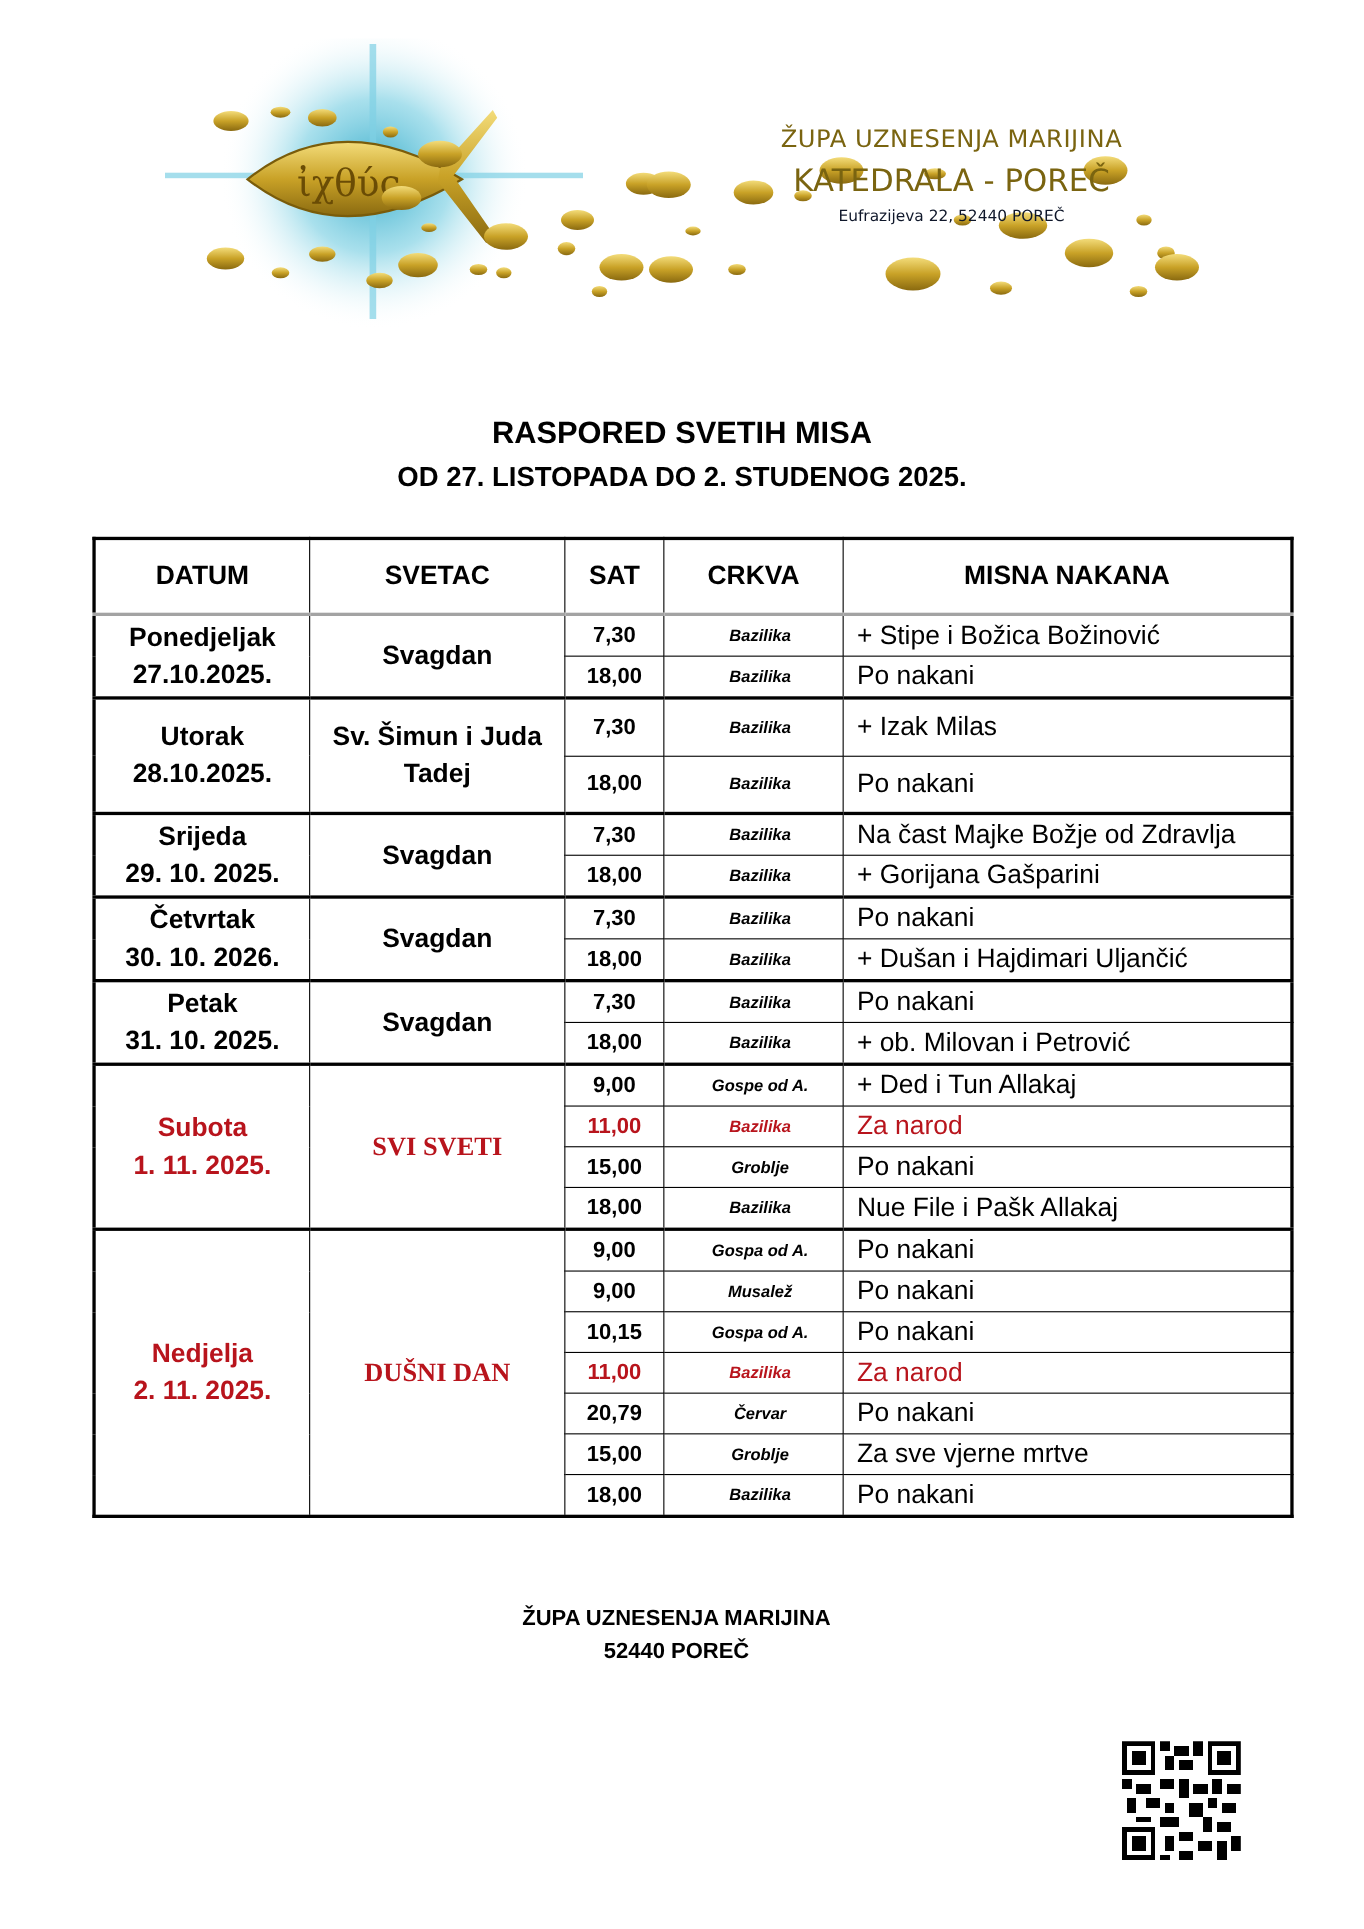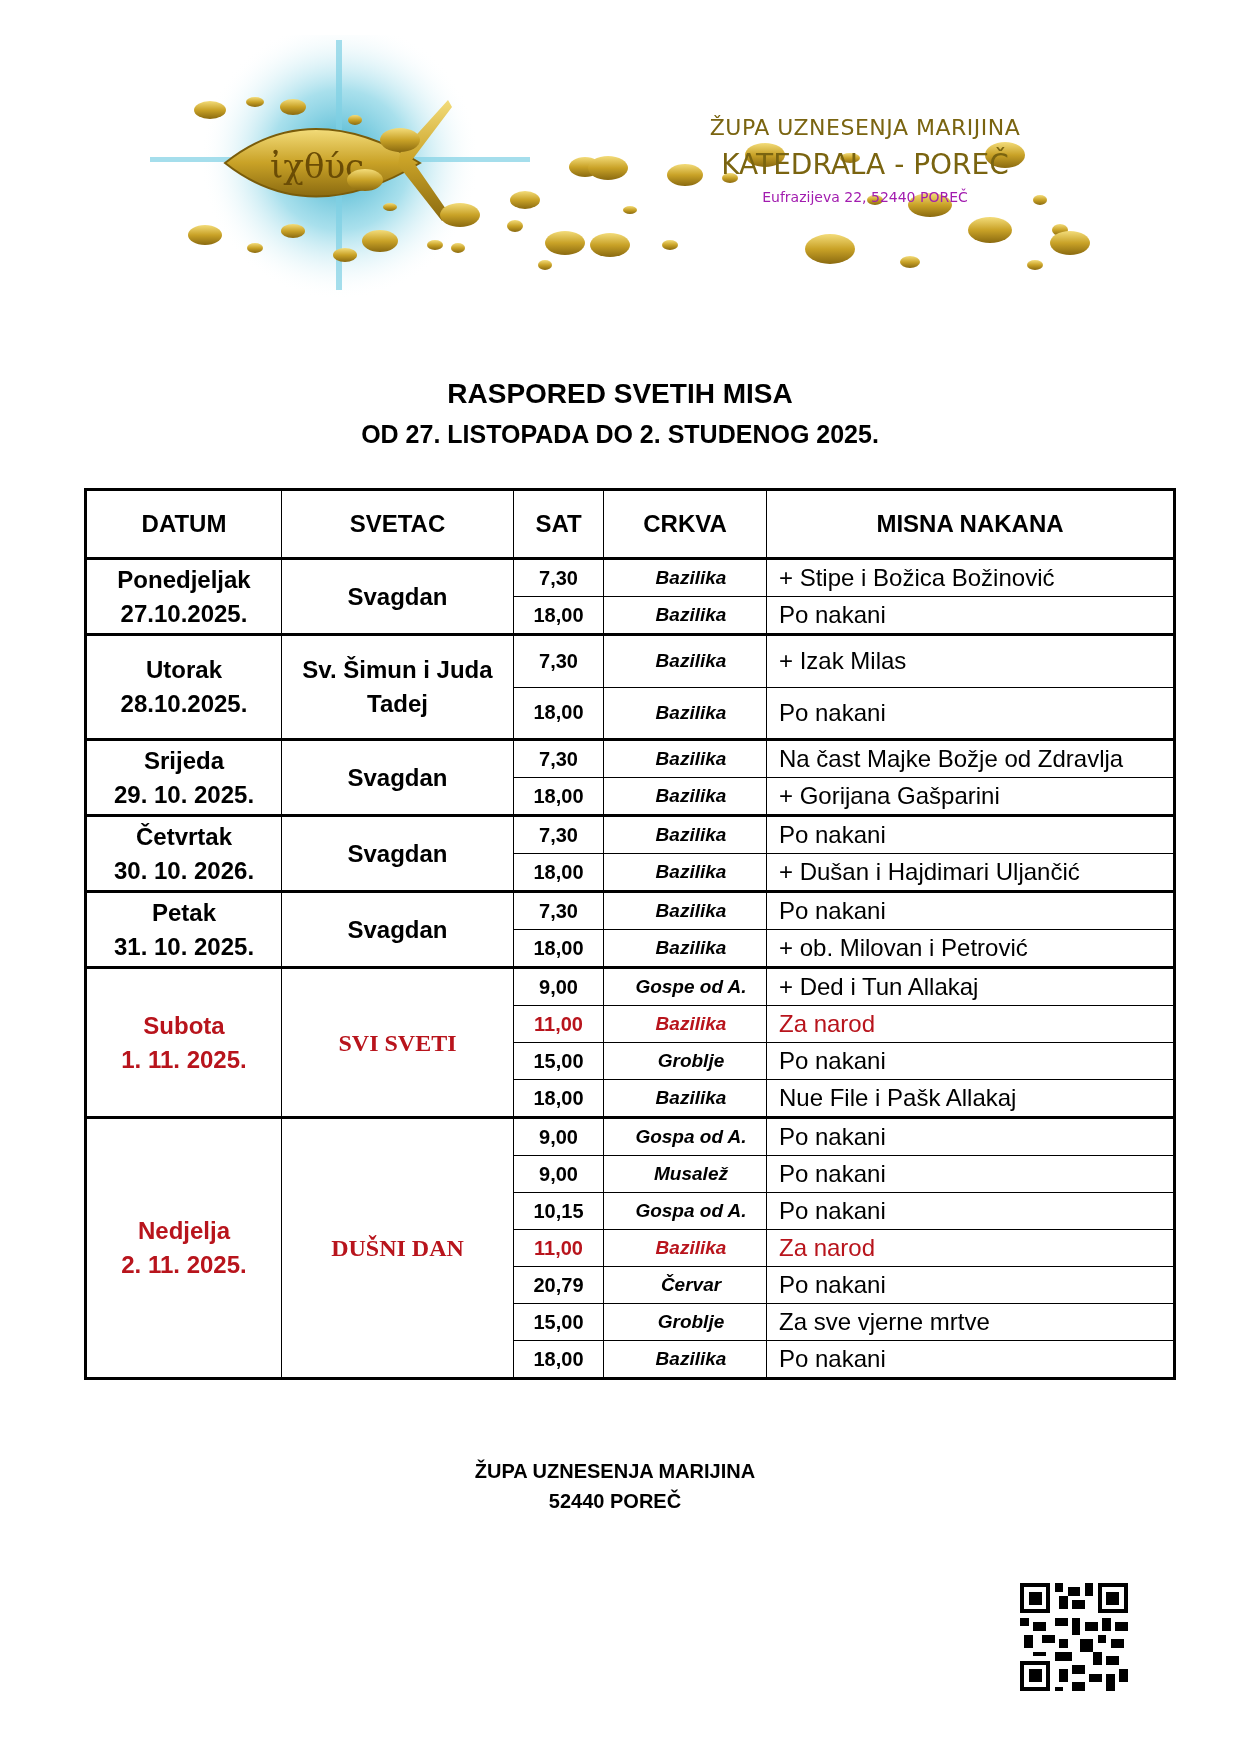--- a/index.html
+++ b/index.html
@@ -1,32 +1,32 @@
 <!DOCTYPE html>
 <html><head>
 <meta charset="utf-8">
 <style>
   html, body { margin:0; padding:0; background:#fff; }
   body { width:1240px; height:1754px; position:relative; overflow:hidden; font-family:"Liberation Sans", sans-serif; color:#000; }
   .logo { position:absolute; left:130px; top:35px; width:960px; height:270px; }
   .logo-text { position:absolute; left:555px; top:80px; width:360px; text-align:center; font-family:"DejaVu Sans", sans-serif; color:#7a6410; }
   .logo-text .l1 { font-size:22px; letter-spacing:0.5px; }
   .logo-text .l2 { font-size:28px; margin-top:8px; }
-  .logo-text .l3 { font-size:14px; margin-top:8px; color:#a21caf; }
+  .logo-text .l3 { font-size:14px; margin-top:8px; color:#0f172a; }
   .title { position:absolute; left:0; width:1240px; text-align:center; font-weight:bold; }
   .title1 { top:378px; font-size:28px; }
   .title2 { top:420px; font-size:25px; }
   table.sched { position:absolute; left:84px; top:488px; width:1092px; border-collapse:collapse; border:3px solid #000; font-family:"Liberation Sans", sans-serif; }
   table.sched td, table.sched th { border:1px solid #000; padding:0; text-align:center; vertical-align:middle; }
-  table.sched th { height:66px; font-size:24px; font-weight:bold; border-bottom:1px solid #a3a3a3; }
+  table.sched th { height:66px; font-size:24px; font-weight:bold; border-bottom:3px solid #a3a3a3; }
   tr.day-start td { border-top:3px solid #000; }
   td.datum { font-weight:bold; font-size:24px; line-height:34px; }
   td.svetac { font-weight:bold; font-size:24px; line-height:34px; }
   td.sat { font-weight:bold; font-size:20px; height:36px; }
-  td.crkva { font-weight:bold; font-style:italic; font-size:19px; text-align:left; padding-left:12px !important; }
+  td.crkva { font-weight:bold; font-style:italic; font-size:15px; text-align:left; padding-left:12px !important; }
   td.nakana { font-size:24px; text-align:left !important; padding-left:12px !important; }
   .red { color:#b8141c; }
   .serif { font-family:"Liberation Serif", serif; font-size:24px !important; }
   .footer { position:absolute; left:400px; top:1456px; width:430px; text-align:center; font-weight:bold; font-size:20px; line-height:30px; }
   .qr { position:absolute; left:1020px; top:1583px; width:108px; height:108px; }
 </style>
 </head>
 <body>
 
 <div class="logo">

